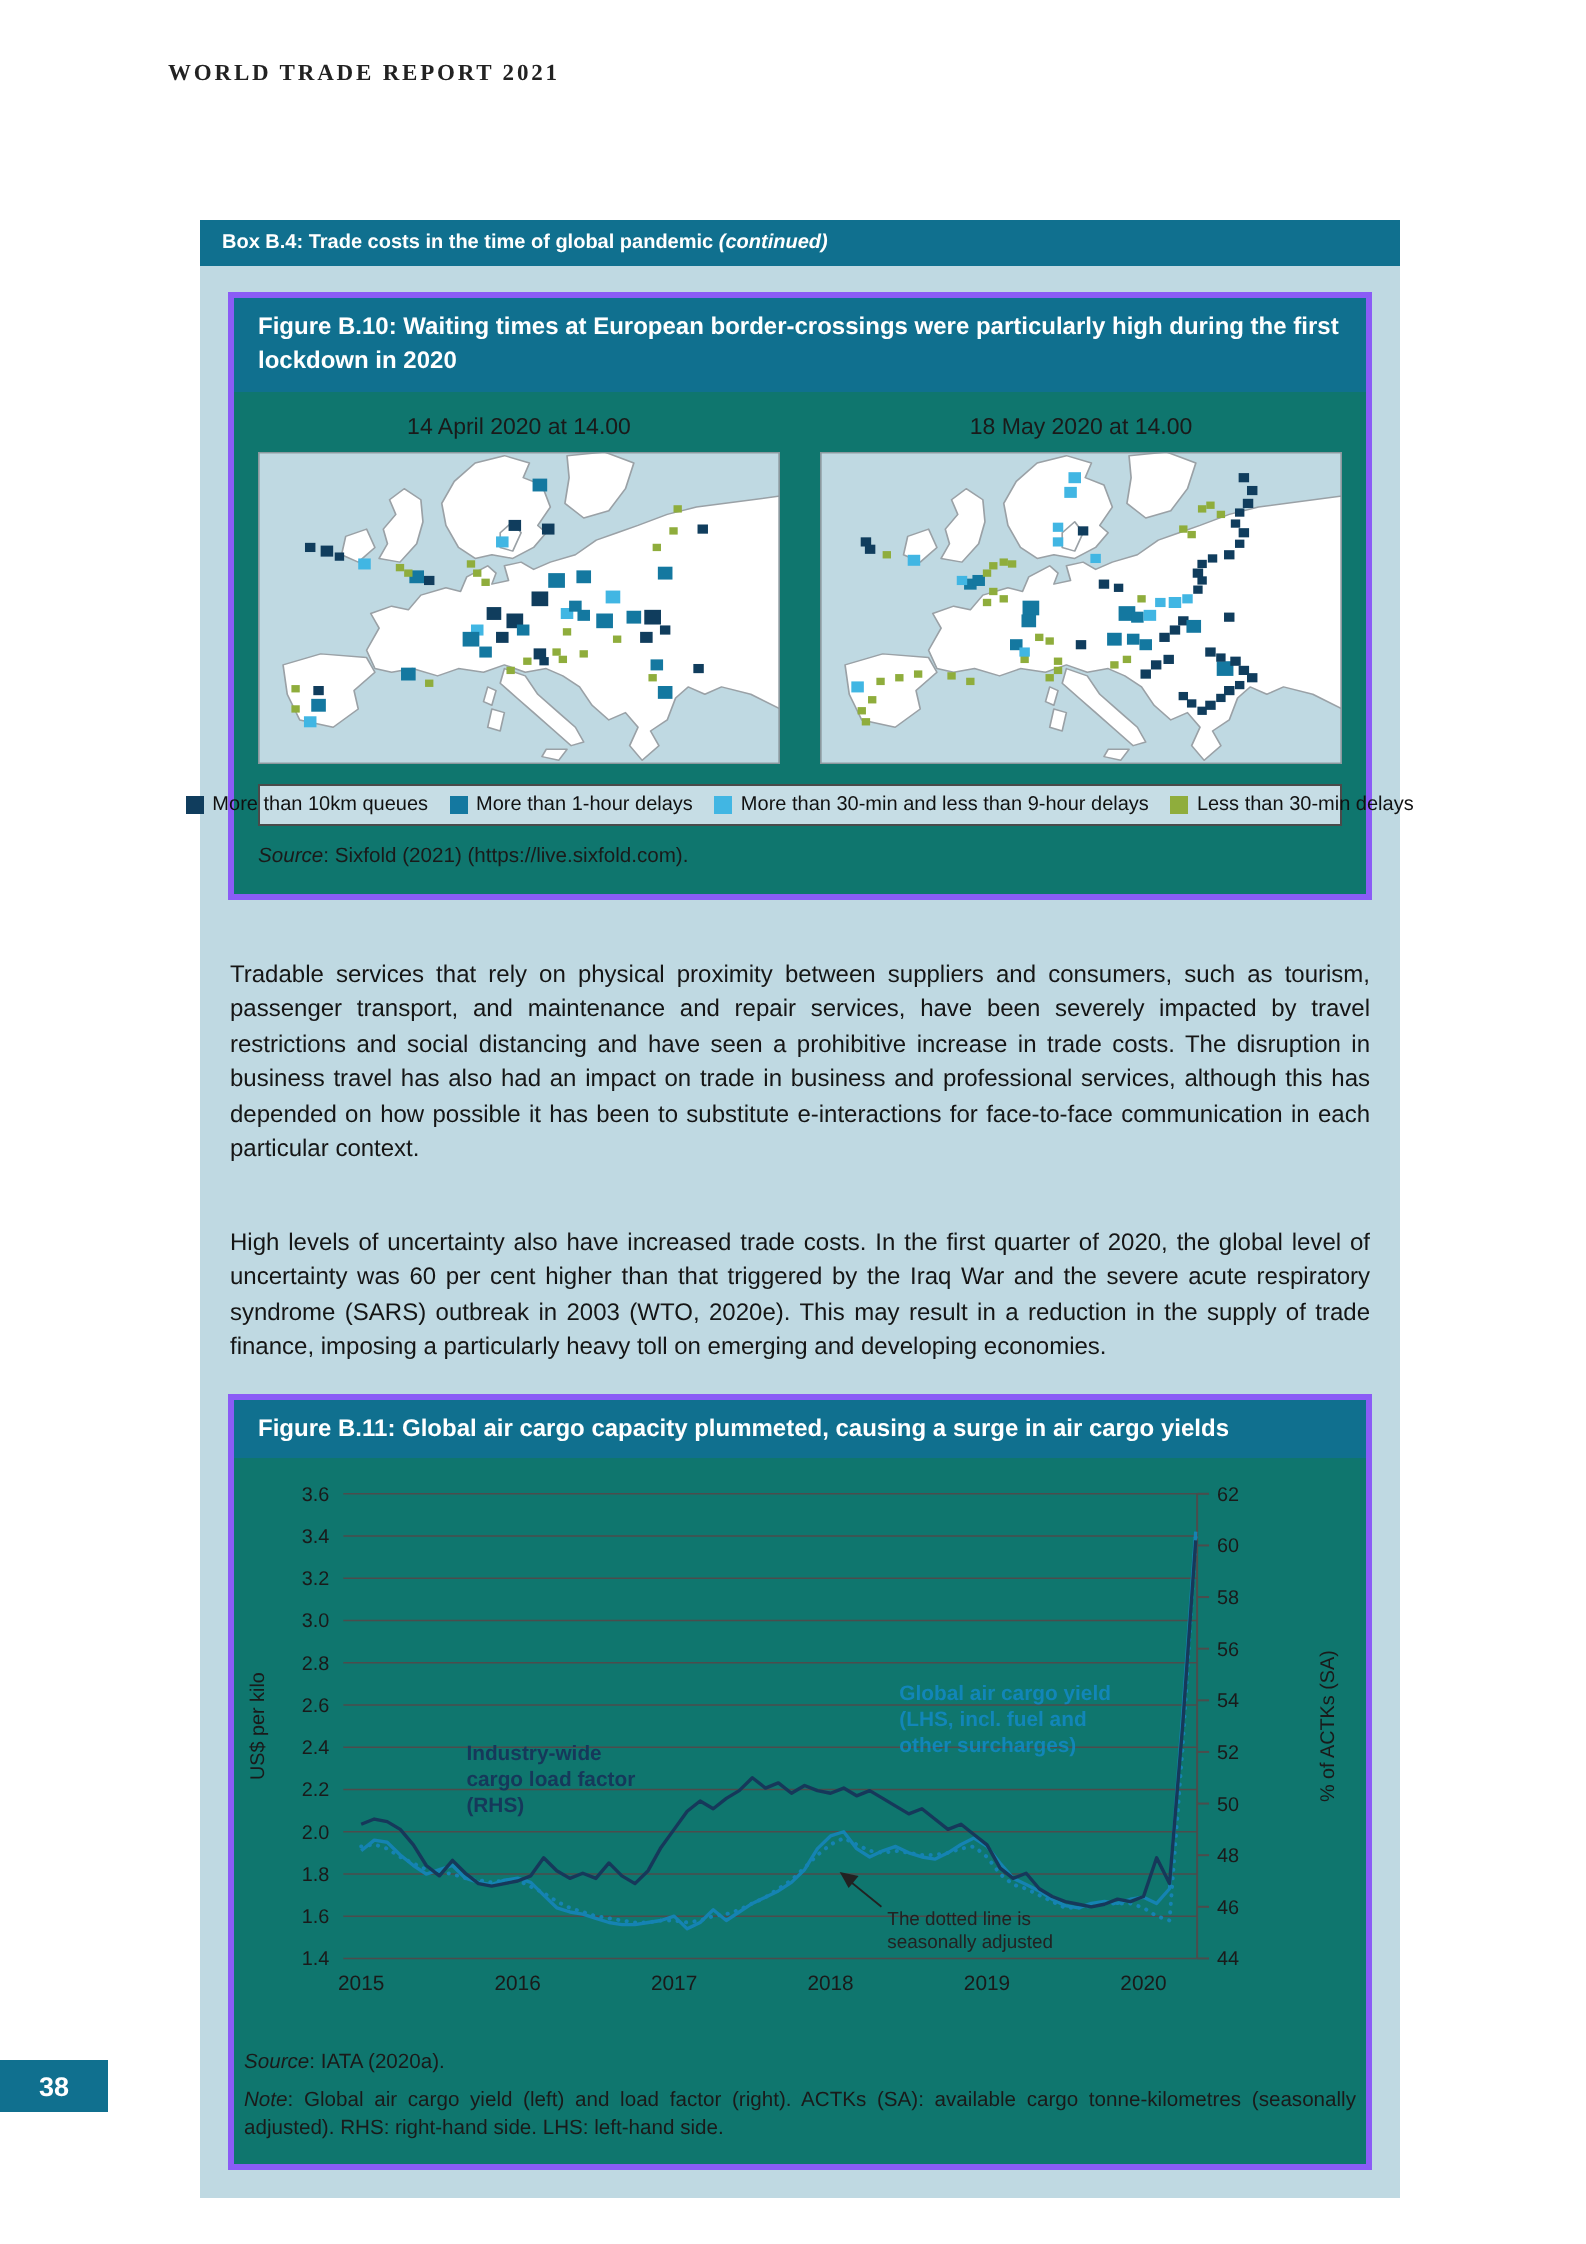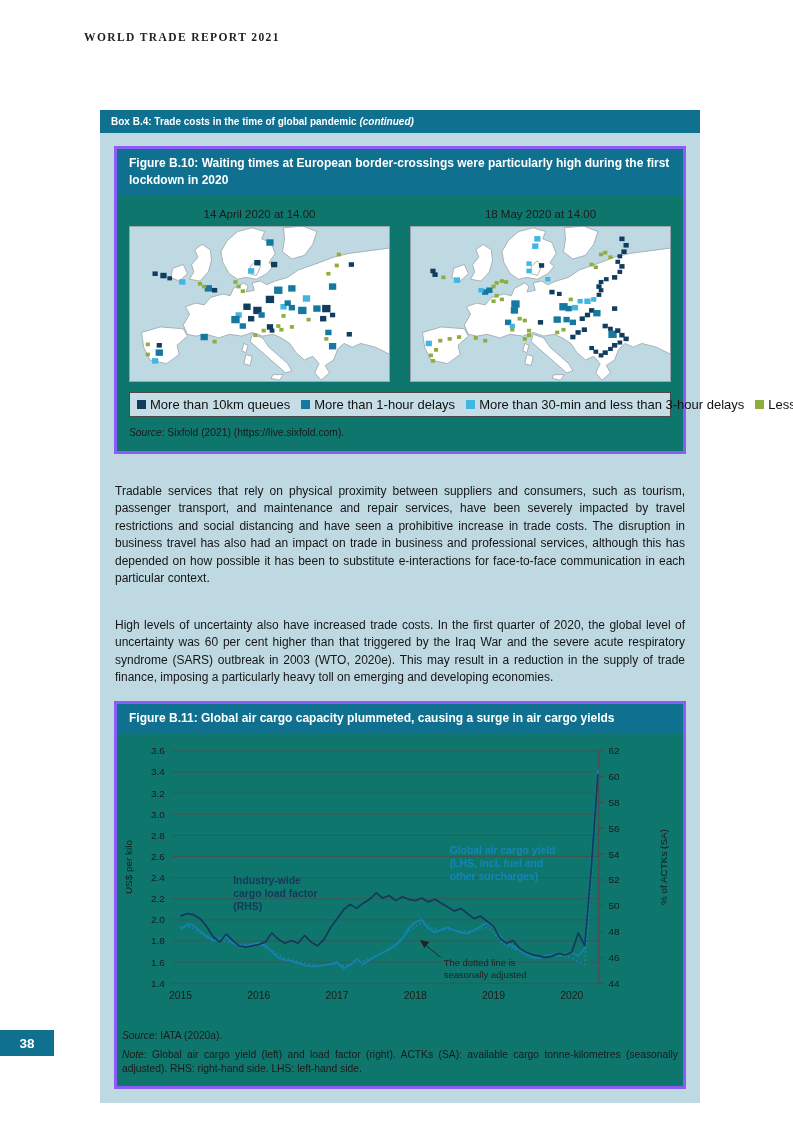--- a/index.html
+++ b/index.html
@@ -13,21 +13,21 @@
   .box-body{padding:13px 14px 14px;}
   .figure{border:3px solid #8b5cf6;background:#0f766e;}
   .figure-header{background:#10708f;color:#fff;font-weight:bold;font-size:12px;line-height:1.45;padding:6px 12px;}
   .figure-body{padding:8px 12px 11px;}
   .maps-row{display:flex;gap:20px;margin-top:2px;}
   .map-col{flex:1;min-width:0;}
   .map-title{text-align:center;font-size:11.5px;color:#1a1a1a;margin:2px 0 6px;}
   .map{height:156px;}
   .map svg{display:block;width:100%;height:100%;}
   .legend{display:flex;align-items:center;gap:11px;border:1px solid #4a4a4a;background:#c6dde5;
-        padding:4px 7px;margin-top:10px;font-size:13px;color:#111;}
+        padding:4px 7px;margin-top:10px;font-size:10px;color:#111;justify-content:center;}
   .legend-item{display:flex;align-items:center;gap:4px;white-space:nowrap;}
   .sq{width:9px;height:9px;display:inline-block;flex:0 0 auto;}
   .source{font-size:10.3px;color:#1a1a1a;margin:9px 0 0;line-height:1.35;}
   .source em{font-style:italic;}
   .note{text-align:justify;margin-top:5px;}
   .para{font-size:12px;line-height:1.46;text-align:justify;color:#151515;margin:29px 1px 0;}
   .figure.second{margin-top:14px;}
   .chart-body{padding:4px 5px 10px;}
   #chart svg{display:block;width:100%;}
   .page-badge{position:absolute;left:0;top:1030px;width:54px;height:26px;background:#10708f;
@@ -246,21 +246,21 @@
               <div class="legend-item">
                 <span class="sq" style="background: rgb(16, 61, 93);"></span>
                 <span>More than 10km queues</span>
               </div>
               <div class="legend-item">
                 <span class="sq" style="background: rgb(20, 120, 160);"></span>
                 <span>More than 1-hour delays</span>
               </div>
               <div class="legend-item">
                 <span class="sq" style="background: rgb(65, 182, 227);"></span>
-                <span>More than 30-min and less than 3-hour delays</span>
+                <span>More than 30-min and less than 9-hour delays</span>
               </div>
               <div class="legend-item">
                 <span class="sq" style="background: rgb(143, 173, 60);"></span>
                 <span>Less than 30-min delays</span>
               </div>
             </div>
           <p class="source"><em>Source</em><span>: Sixfold (2021) (https://live.sixfold.com).</span></p>
         </div>
       </section>
 

